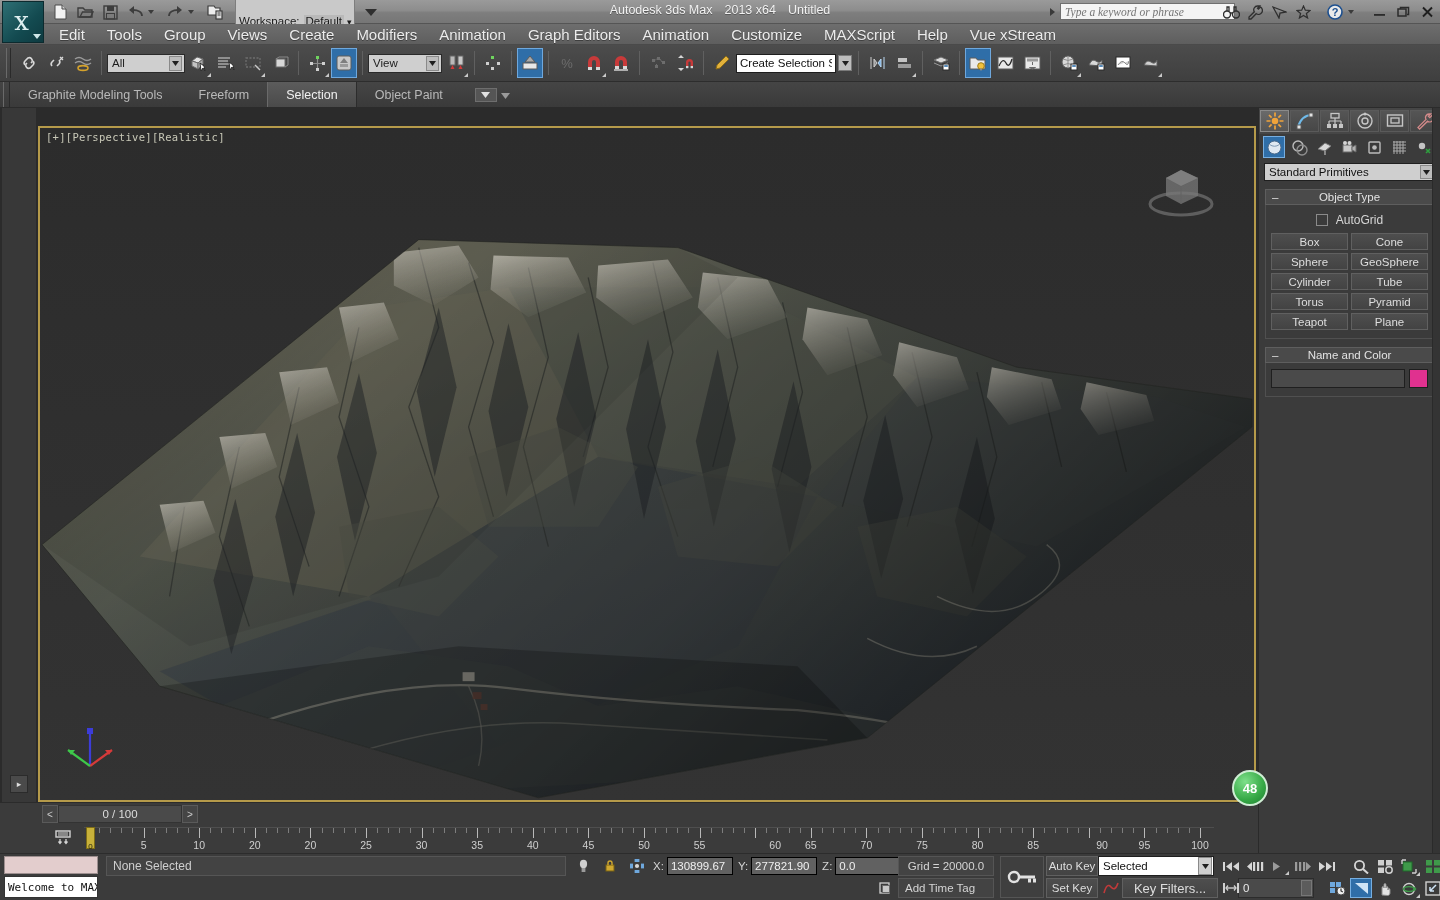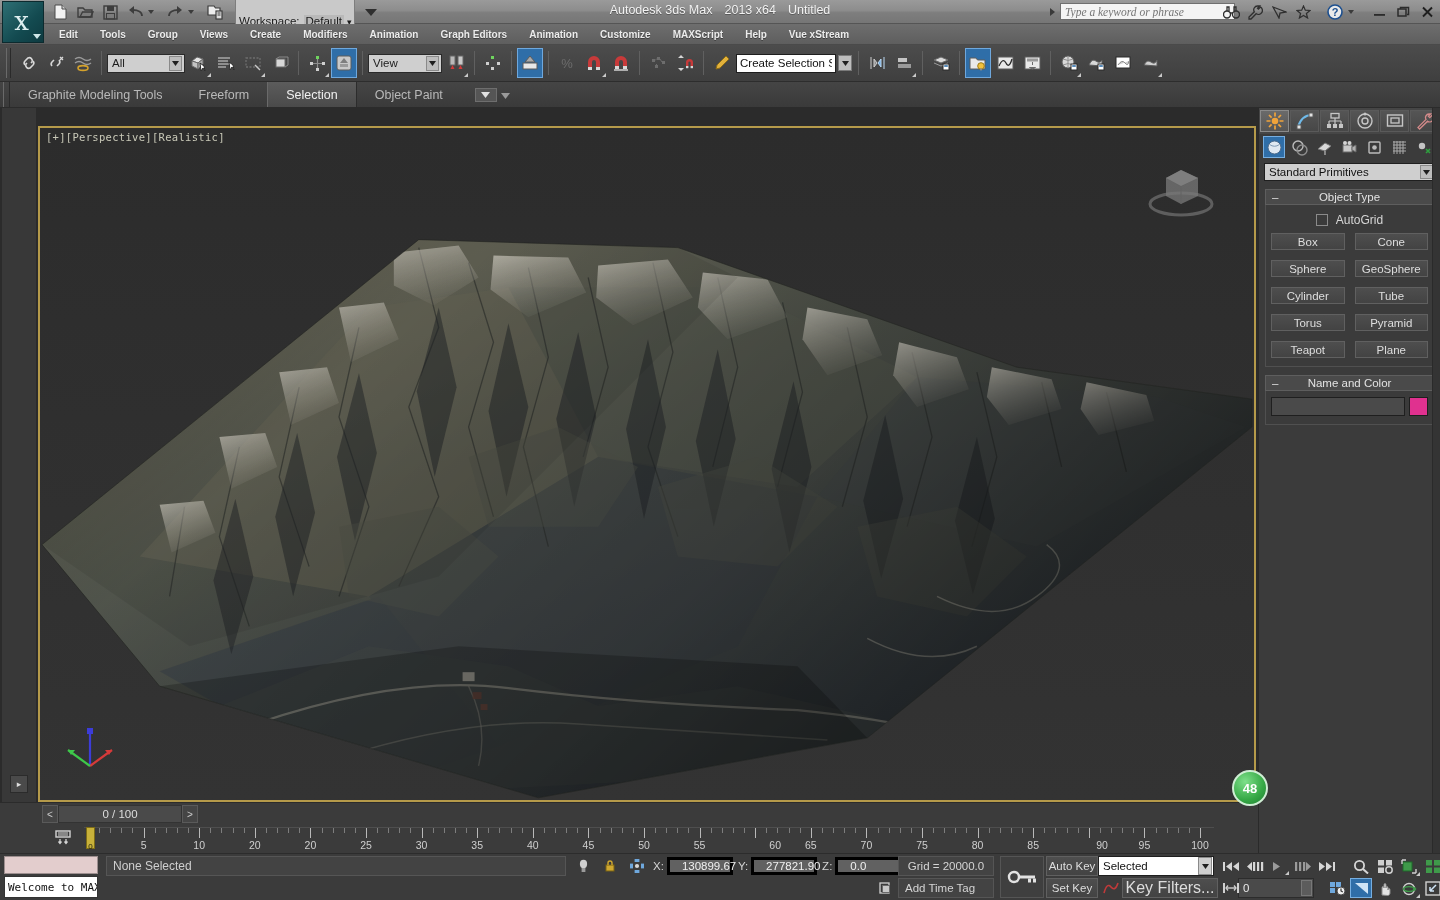--- a/index.html
+++ b/index.html
@@ -53,22 +53,22 @@
      -webkit-mask:radial-gradient(circle, transparent 9px, #000 10px); mask:radial-gradient(circle,transparent 9px,#000 10px);}
   .wm-cn{ position:absolute; left:50px; top:4px; font-size:23px; font-weight:bold; color:#e23a2e;
      font-family:"DejaVu Sans",sans-serif; letter-spacing:1px; }
   .wm-en{ position:absolute; left:50px; top:31px; font-size:12px; color:#e23a2e;
      font-family:"DejaVu Sans",sans-serif; letter-spacing:.5px;}
 
   
   .menubar{ position:absolute; left:0; top:24px; width:1440px; height:21px;
      background:linear-gradient(to bottom,#6e6e6e,#5e5e5e); border-bottom:1px solid #4a4a4a;
      display:flex; align-items:center; padding-left:48px; }
-  .menubar .mi{ padding:0 11px; font-size:10px; color:#ececec; line-height:21px;
-     text-shadow:0 1px 0 #3f3f3f; cursor:default;font-weight:bold;}
+  .menubar .mi{ padding:0 11px; font-size:15px; color:#ececec; line-height:21px;
+     text-shadow:0 1px 0 #3f3f3f; cursor:default;}
 
   
   .maintb{ position:absolute; left:0; top:45px; width:1440px; height:37px;
      background:linear-gradient(to bottom,#4c4c4c,#3f3f3f); border-bottom:1px solid #2d2d2d;
      display:flex; align-items:center; padding-left:6px; gap:1px; }
   .grip{ width:5px; height:30px; border-left:1px solid #6a6a6a; border-right:1px solid #2a2a2a;
      margin-right:4px; }
   .tb-ic{ width:26px; height:30px; display:flex; align-items:center; justify-content:center;
      position:relative; }
   .tb-ic.sel{ background:#2f6ea8; border:1px solid #6fa8dd; }
@@ -130,21 +130,21 @@
      padding:0 1px 0 4px;}
   .cp-combo .ar{ width:13px;height:14px; background:#bdbdbd; border:1px solid #8a8a8a;
      display:flex;align-items:center;justify-content:center;}
   .roll{ margin:8px 6px 0 6px; }
   .roll-hd{ height:16px; background:#4a4a4a; border:1px solid #5e5e5e; display:flex;
      align-items:center; justify-content:center; position:relative; font-size:11.5px; color:#e2e2e2;}
   .roll-hd .mn{ position:absolute; left:6px; }
   .roll-bd{ border:1px solid #505050; border-top:0; padding:6px 5px 8px 5px; background:#3b3b3b;}
   .autogrid{ display:flex; align-items:center; justify-content:center; gap:8px; margin:2px 0 6px 0;}
   .chk{ width:12px;height:12px; background:#3b3b3b; border:1px solid #8b8b8b; }
-  .btngrid{ display:grid; grid-template-columns:1fr 1fr; gap:10px; }
+  .btngrid{ display:grid; grid-template-columns:1fr 1fr; gap:3px; }
   .pbtn{ height:17px; background:linear-gradient(to bottom,#4e4e4e,#434343); border:1px solid #606060;
      color:#dedede; font-size:11.5px; display:flex; align-items:center; justify-content:center;}
   .nc-row{ display:flex; gap:4px; align-items:center; }
   .nc-input{ flex:1; height:19px; background:#4a4a4a; border:1px solid #1f1f1f; }
   .nc-swatch{ width:19px;height:19px; background:#e0318f; border:1px solid #1f1f1f;}
   .cp-scroll{ position:absolute; right:0; top:0; width:8px; height:745px; background:#343434;
      border-left:1px solid #2a2a2a;}
 
   
   .tlrow{ position:absolute; left:0; top:803px; width:1258px; height:50px; background:#3b3b3b;}
@@ -174,36 +174,36 @@
      font-size:11px; display:flex; align-items:center; padding-left:3px; overflow:hidden; white-space:nowrap;}
   .selbar{ position:absolute; left:106px; top:2px; width:460px; height:20px;
      background:#434343; border:1px solid #555; color:#cfcfcf; font-size:12px;
      display:flex; align-items:center; padding-left:6px;}
   .promptbar{ position:absolute; left:106px; top:24px; width:770px; height:20px;
      background:#434343; border:1px solid #555; color:#cfcfcf; font-size:12px;
      display:flex; align-items:center; padding-left:6px;}
   .coordrow{ position:absolute; left:572px; top:2px; height:20px; display:flex; align-items:center; gap:5px;}
   .coordfield{ display:flex; align-items:center; gap:3px; }
   .coordfield .lb{ font-size:11.5px; color:#d4d4d4; }
-  .coordfield .vv{ width:66px; height:18px; background:#616161; border:3px solid #000000;
-     color:#f0f0f0; font-size:11.5px; display:flex; align-items:center; padding-left:12px;}
+  .coordfield .vv{ width:66px; height:18px; background:#616161; border:1px solid #000000;
+     color:#f0f0f0; font-size:11.5px; display:flex; align-items:center; padding-left:3px;}
   .gridbox{ position:absolute; left:898px; top:2px; width:96px; height:20px;
      background:#434343; border:1px solid #555; color:#d4d4d4; font-size:11.5px;
      display:flex; align-items:center; justify-content:center;}
   .addtag{ position:absolute; left:898px; top:24px; width:96px; height:20px;
      background:#434343; border:1px solid #555; color:#d4d4d4; font-size:11.5px;
      display:flex; align-items:center; padding-left:6px;}
   .keybig{ position:absolute; left:1000px; top:2px; width:44px; height:42px;
      background:#3f3f3f; border:1px solid #555; display:flex;align-items:center;justify-content:center;}
   .akbtn{ position:absolute; width:52px; height:20px; background:linear-gradient(to bottom,#4e4e4e,#434343);
      border:1px solid #606060; color:#ddd; font-size:11.5px; display:flex;
      align-items:center; justify-content:center;}
   .filtbtn{ position:absolute; left:1122px; top:24px; width:96px; height:20px;
      background:linear-gradient(to bottom,#4e4e4e,#434343); border:1px solid #606060;
-     color:#ddd; font-size:16px; display:flex; align-items:center; justify-content:center;}
+     color:#ddd; font-size:13px; display:flex; align-items:center; justify-content:center;}
   .selcombo{ position:absolute; left:1098px; top:2px; width:116px; height:20px; background:#fff;
      border:1px solid #1f1f1f; color:#111; font-size:11.5px; display:flex; align-items:center;
      justify-content:space-between; padding:0 1px 0 4px;}
   .navic{ width:22px; height:20px; display:flex; align-items:center; justify-content:center; position:relative;}
   .navic.blue{ background:#2f6ea8; border:1px solid #76aee0; }
   .spin{ position:absolute; left:1238px; top:24px; width:76px; height:20px; background:#4a4a4a;
      border:1px solid #2c2c2c; color:#e8e8e8; font-size:11.5px; display:flex; align-items:center;
      padding-left:4px;}
   .spin .sp{ position:absolute; right:1px; top:1px; width:11px; height:16px; background:#5c5c5c;
      border:1px solid #777; }

